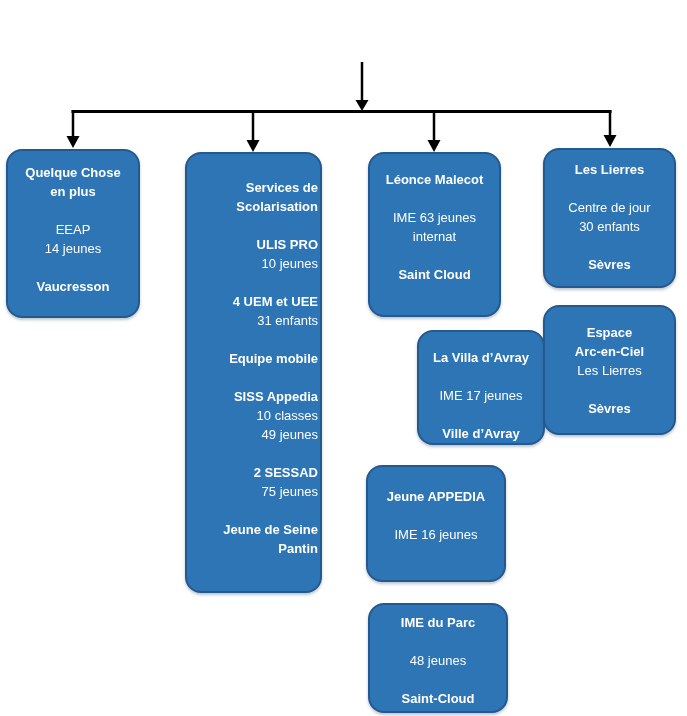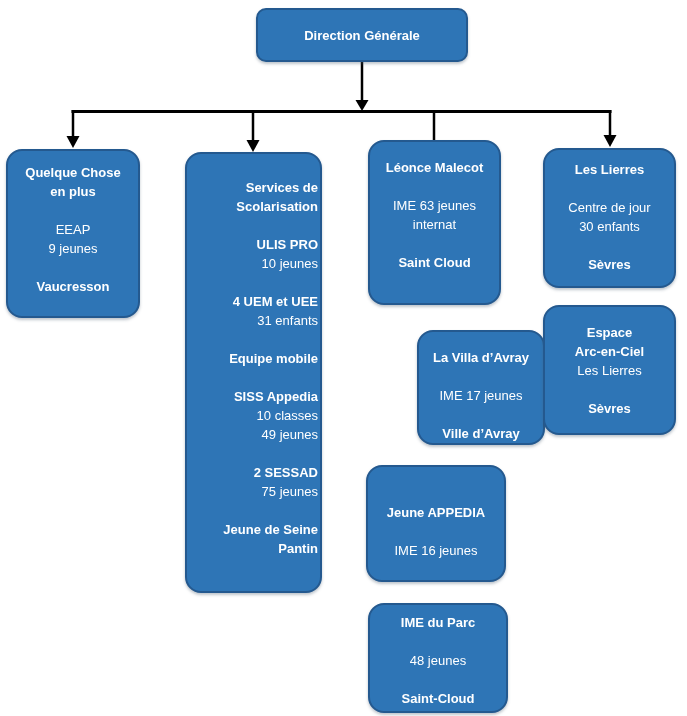--- a/index.html
+++ b/index.html
@@ -17,23 +17,23 @@
     display:flex;flex-direction:column;align-items:center;
     text-align:center;
     box-shadow:0 2px 3px rgba(70,90,110,0.35);
   }
   .root-box{
     left:256px;top:8px;width:212px;height:54px;border-radius:10px;
     justify-content:center;font-weight:700;font-size:13.5px;
   }
   .box-b1{left:6px;  top:149px;width:134px;height:169px;padding:12px 2px;}
   .box-b2{left:185px;top:152px;width:137px;height:441px;padding:24px 2px;align-items:flex-end;}
-  .box-b3a{left:368px;top:140px;width:133px;height:165px;padding:16px 0;}
+  .box-b3a{left:368px;top:152px;width:133px;height:165px;padding:16px 0;}
   .box-b3b{left:369px;top:330px;width:128px;height:115px;padding:16px 2px;margin-left:48px;}
-  .box-b3c{left:366px;top:465px;width:140px;height:117px;padding:36px 2px;}
+  .box-b3c{left:366px;top:465px;width:140px;height:117px;padding:20px 2px;}
   .box-b3d{left:368px;top:595px;width:140px;height:110px;padding:8px 2px;margin-top:8px;}
   .box-b4a{left:543px;top:148px;width:133px;height:140px;padding:10px 2px;}
   .box-b4b{left:543px;top:305px;width:133px;height:130px;padding:16px 19px;}
   .ln{font-size:13px;line-height:19px;white-space:nowrap;}
   .b{font-weight:700;}
   .g{margin-top:19px;}
 </style>
 </head>
 <body>
 
@@ -48,29 +48,26 @@
       <polygon points="66.5,136 79.5,136 73,148" stroke="none"></polygon>
       <line x1="253" y1="110" x2="253" y2="141" stroke-width="2.5"></line>
       <polygon points="246.5,140 259.5,140 253,152" stroke="none"></polygon>
       <line x1="434" y1="110" x2="434" y2="141" stroke-width="2.5"></line>
       <polygon points="427.5,140 440.5,140 434,152" stroke="none"></polygon>
       <line x1="610" y1="110" x2="610" y2="136" stroke-width="2.5"></line>
       <polygon points="603.5,135 616.5,135 610,147" stroke="none"></polygon>
     </g>
   </svg>
 
-  <div class="box root-box">
-    <div class="ln b">Direction Générale</div>
-  </div>
 
   <div class="box box-b1">
     <div class="ln b">Quelque Chose</div>
     <div class="ln b">en plus</div>
     <div class="ln g">EEAP</div>
-    <div class="ln">9 jeunes</div>
+    <div class="ln">14 jeunes</div>
     <div class="ln b g">Vaucresson</div>
   </div>
 
   <div class="box box-b2">
     <div class="ln b">Services de</div>
     <div class="ln b">Scolarisation</div>
     <div class="ln b g">ULIS PRO</div>
     <div class="ln">10 jeunes</div>
     <div class="ln b g">4 UEM et UEE</div>
     <div class="ln">31 enfants</div>

